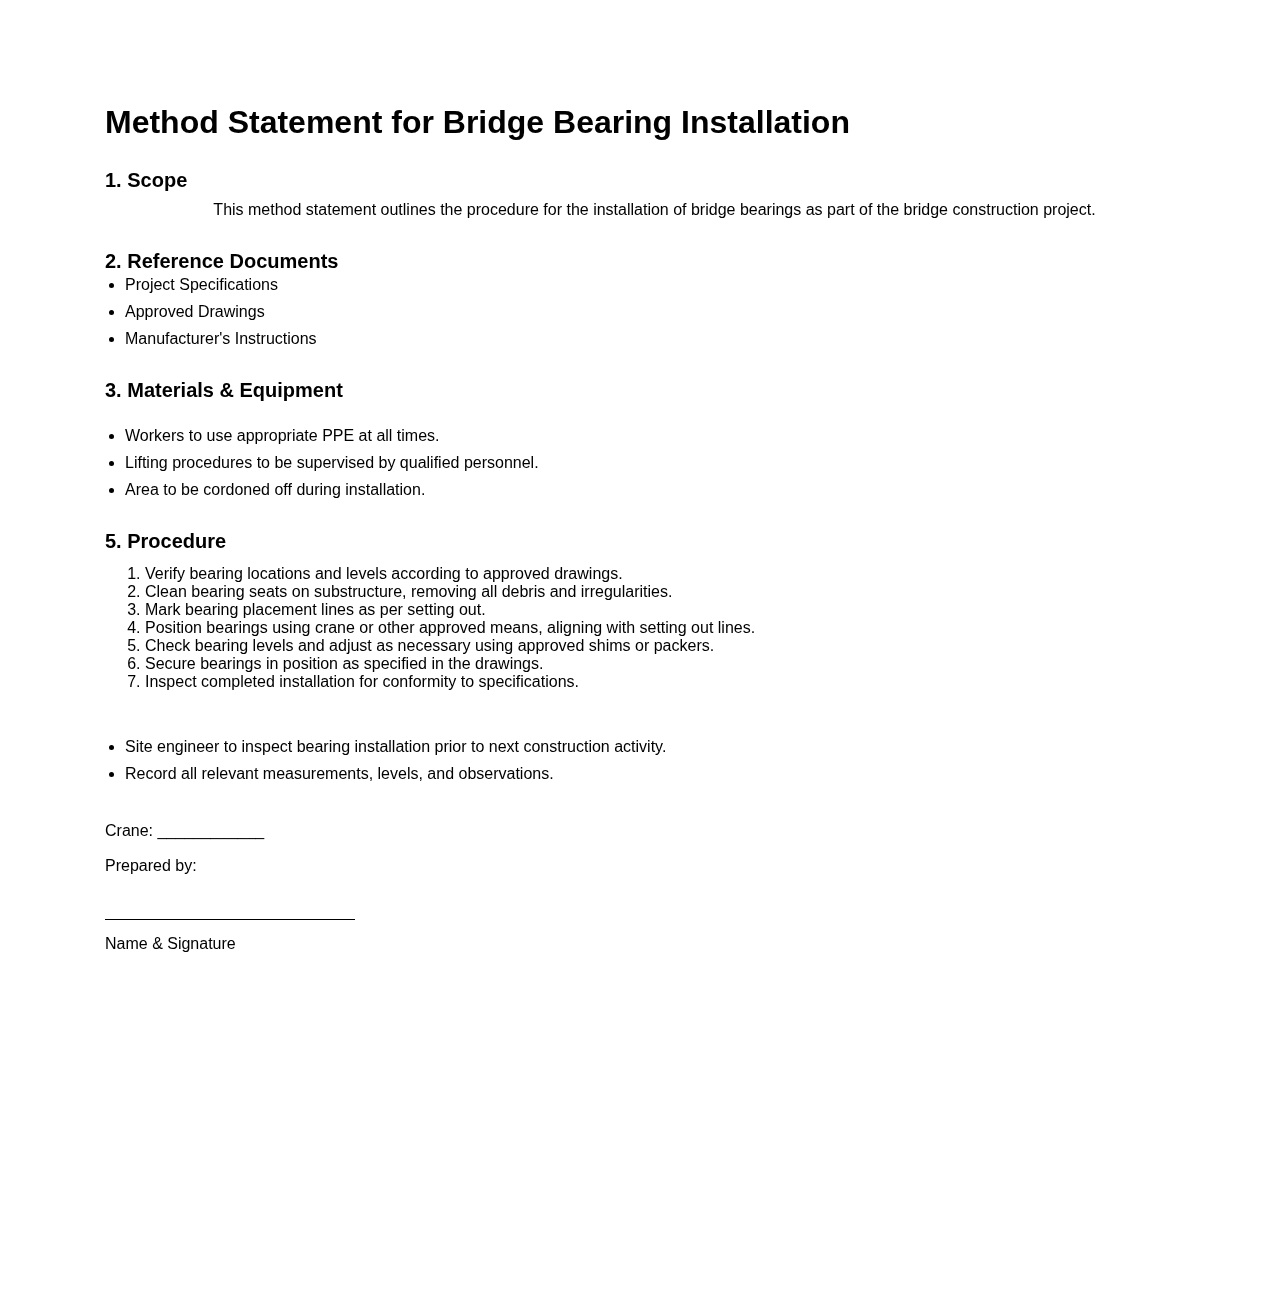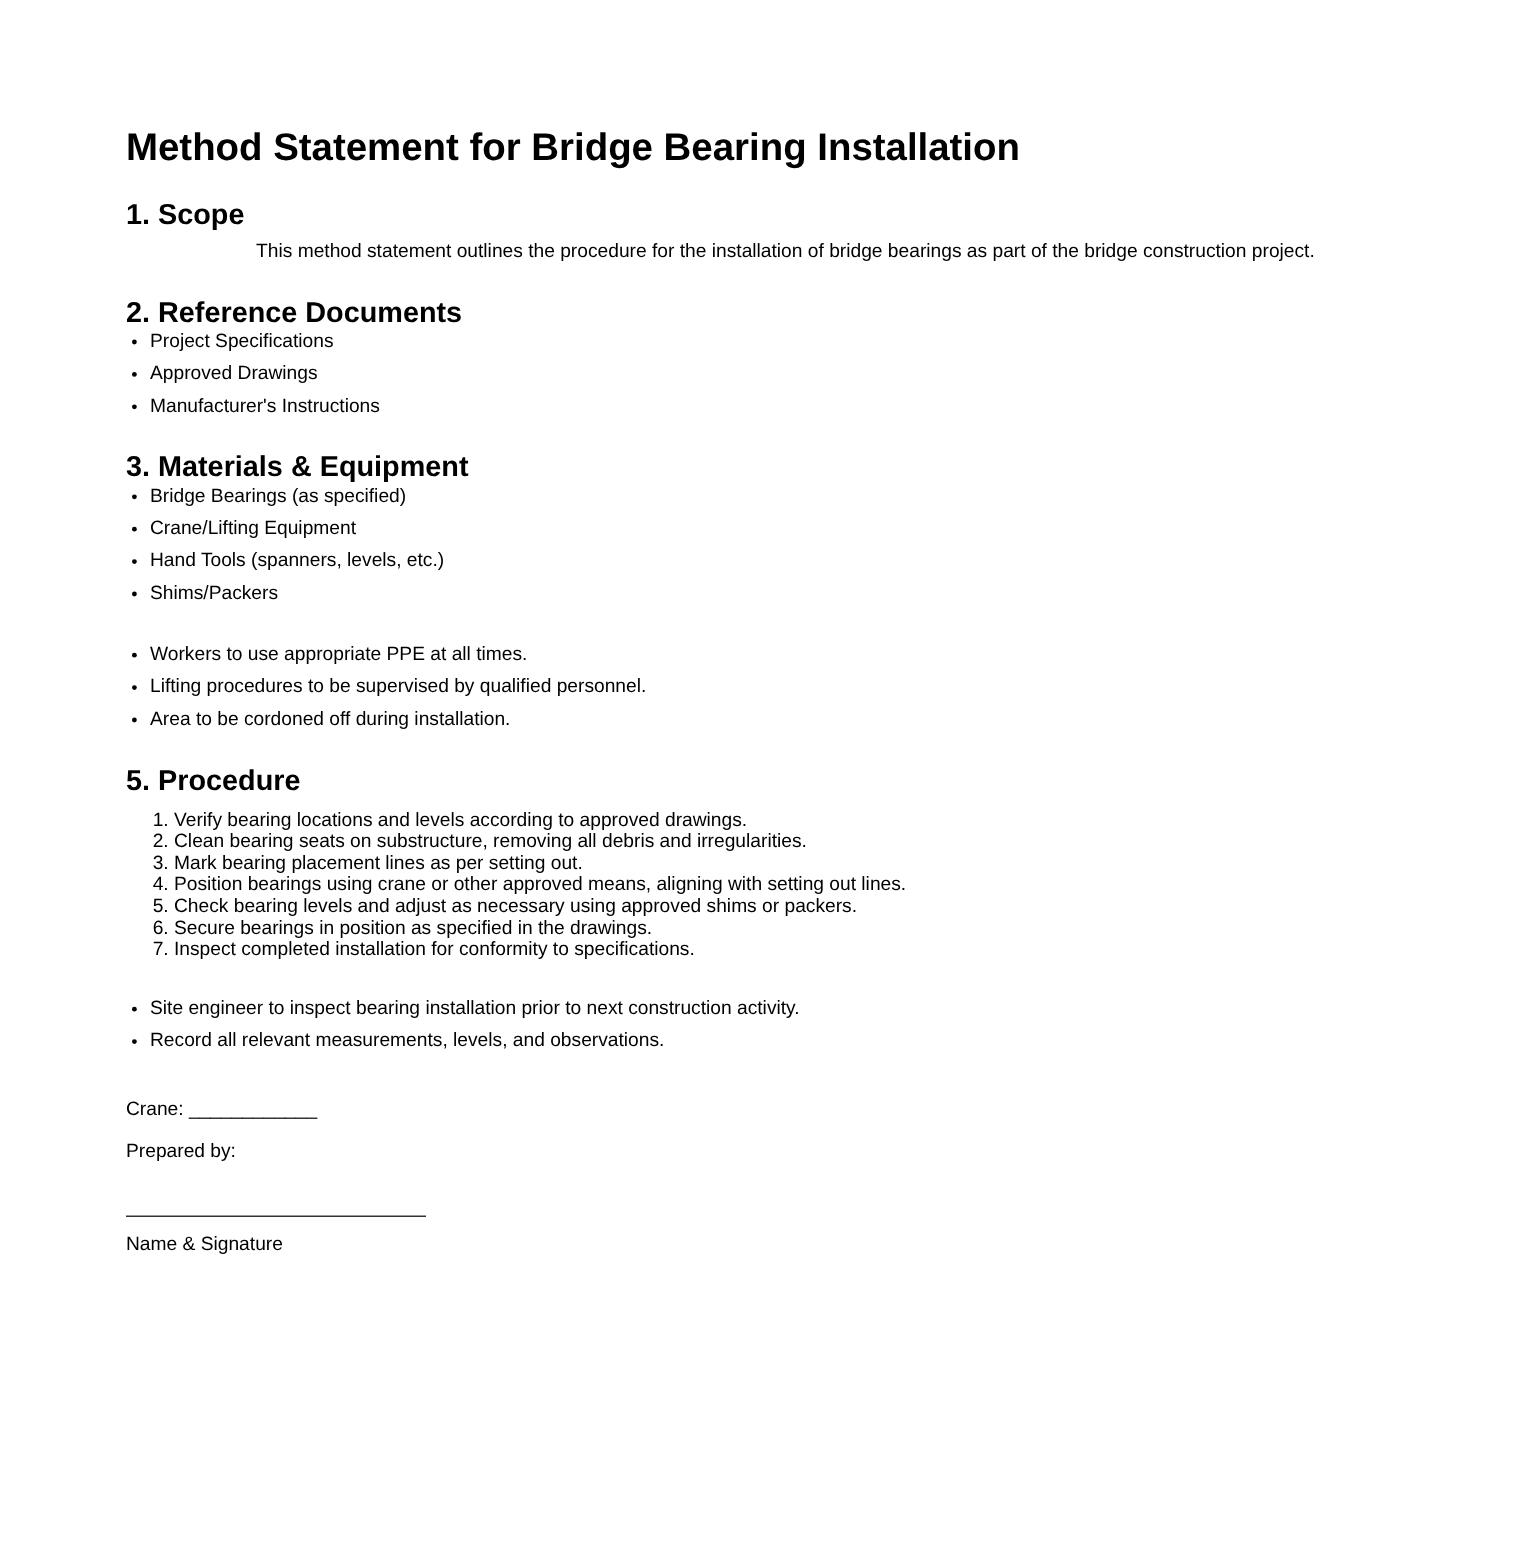--- a/index.html
+++ b/index.html
@@ -9,27 +9,27 @@
       color: #000000;
       font-size: 16px;
     }
     .page { padding: 100px 59px 0 105px; }
     h1 {
       font-size: 32px; font-weight: bold; margin: 0 0 0 0;
       line-height: 44px;
       height: 44px;
     }
     h2 {
-      font-size: 24px; font-weight: bold; margin: 0; line-height: 24px;
+      font-size: 20px; font-weight: bold; margin: 0; line-height: 24px;
     }
     .h-scope { margin-top: 24px; }
     p.body { margin: 8px 0 0 0; line-height: 19px; text-align: center; }
     ul.bul { margin: 2px 0 0 0; padding-left: 20px; }
     ul.bul li { line-height: 19px; margin-bottom: 8px; }
-    ol.proc { margin: 12px 0 0 0; padding-left: 40px; }
+    ol.proc { margin: 12px 0 16px 0; padding-left: 40px; }
     ol.proc li { line-height: 18px; margin: 0; }
     .gap-after-p { height: 30px; }
     .foot { margin-top: 38px; }
     .foot .line { line-height: 19px; margin: 0 0 16px 0; }
     .sigline { width: 250px; border-bottom: 1px solid #000; margin-top: 44px; }
     .signame { margin-top: 14px; line-height: 19px; }
   </style>
 </head>
 <body>
 
@@ -42,26 +42,20 @@
 
   <h2>2. Reference Documents</h2>
   <ul class="bul">
     <li>Project Specifications</li>
     <li>Approved Drawings</li>
     <li>Manufacturer's Instructions</li>
   </ul>
   <div style="height:22px"></div>
 
   <h2>3. Materials &amp; Equipment</h2>
-  <ul class="bul">
-    <li>Bridge Bearings (as specified)</li>
-    <li>Crane/Lifting Equipment</li>
-    <li>Hand Tools (spanners, levels, etc.)</li>
-    <li>Shims/Packers</li>
-  </ul>
   <div style="height:22px"></div>
 
   <ul class="bul">
     <li>Workers to use appropriate PPE at all times.</li>
     <li>Lifting procedures to be supervised by qualified personnel.</li>
     <li>Area to be cordoned off during installation.</li>
   </ul>
   <div style="height:22px"></div>
 
   <h2>5. Procedure</h2>

